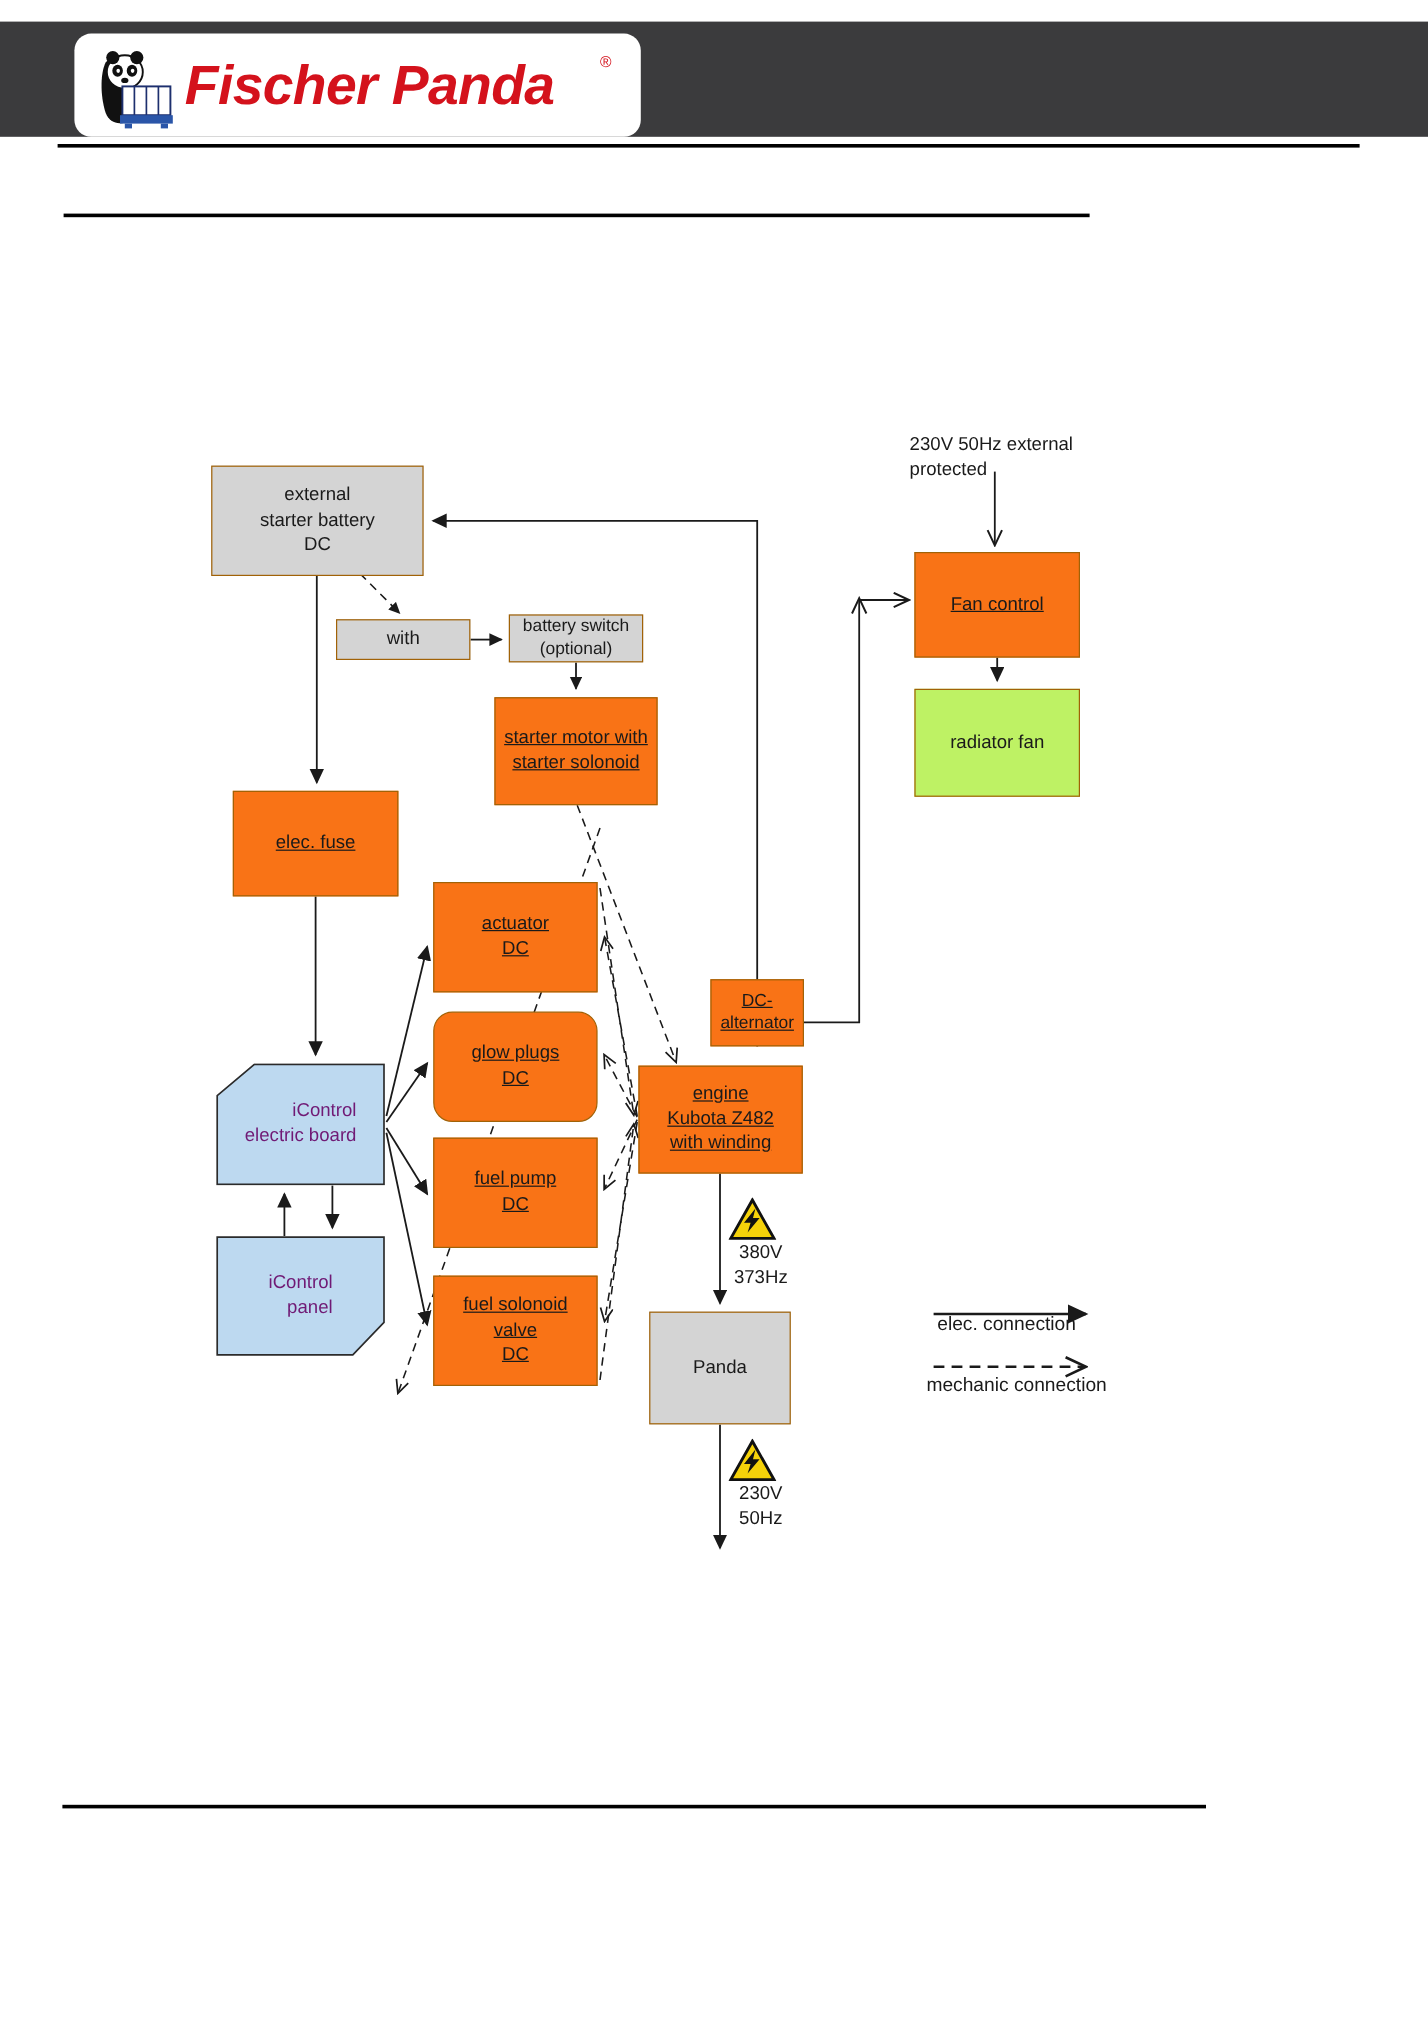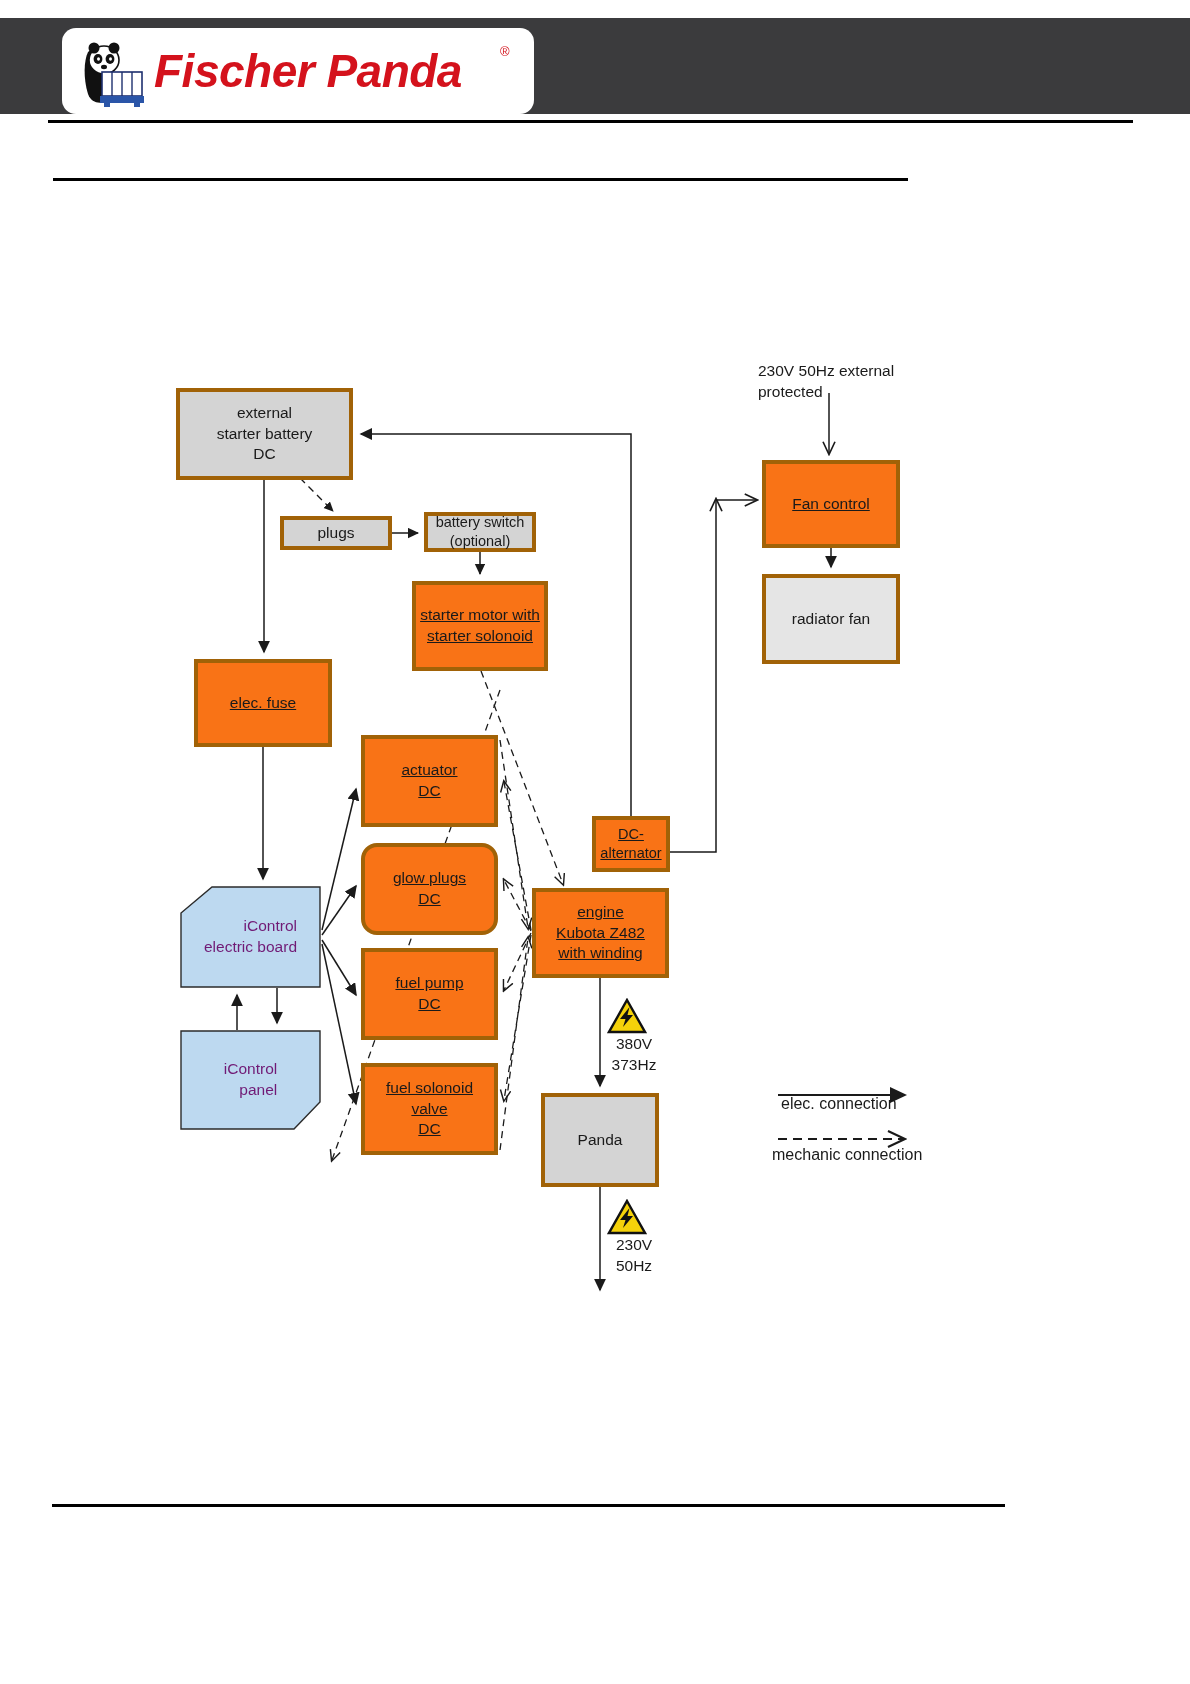--- a/index.html
+++ b/index.html
@@ -94,34 +94,34 @@
   #diagram {
     position: absolute;
     left: 0;
     top: 0;
     width: 1190px;
     height: 1684px;
   }
   .node {
     position: absolute;
     box-sizing: border-box;
-    border: 4px solid #a16207;
+    border: 1px solid #a16207;
     display: flex;
     align-items: center;
     justify-content: center;
     text-align: center;
     font-size: 15.5px;
     line-height: 1.33;
     color: #1a1a1a;
     white-space: pre-line;
     font-family: "Liberation Sans", sans-serif;
   }
   .node.white { background: #f97316; text-decoration: underline; }
   .node.grey  { background: #d4d4d4; }
-  .node.grey-dark { background: #e5e5e5; }
+  .node.grey-dark { background: #bef264; }
   .shape-wrap { position: absolute; }
   .shape-wrap svg { display: block; }
   .shape-label {
     position: absolute;
     left: 0; top: 0;
     width: 100%; height: 100%;
     display: flex;
     align-items: center;
     justify-content: center;
     text-align: right;
@@ -266,21 +266,21 @@
     <g>
       <path d="M778 1095 L905 1095" stroke="#1a1a1a" stroke-width="2" fill="none" marker-end="url(#arrowSolid)"></path>
       <path d="M778 1139 L903 1139" stroke="#1a1a1a" stroke-width="2" fill="none" stroke-dasharray="9 6" marker-end="url(#arrowOpen)"></path>
     </g>
   </svg>
 
   <div class="node grey" style="left:176px;top:388px;width:177px;height:92px;">external
 starter battery
 DC</div>
 
-  <div class="node grey" style="left:280px;top:516px;width:112px;height:34px;">plugs</div>
+  <div class="node grey" style="left:280px;top:516px;width:112px;height:34px;">with</div>
 
   <div class="node grey" style="left:424px;top:512px;width:112px;height:40px;font-size:14.5px;">battery switch
 (optional)</div>
 
   <div class="node white" style="left:412px;top:581px;width:136px;height:90px;">starter motor with
 starter solonoid</div>
 
   <div class="node white" style="left:194px;top:659px;width:138px;height:88px;">elec. fuse</div>
 
   <div class="node white" style="left:361px;top:735px;width:137px;height:92px;">actuator

